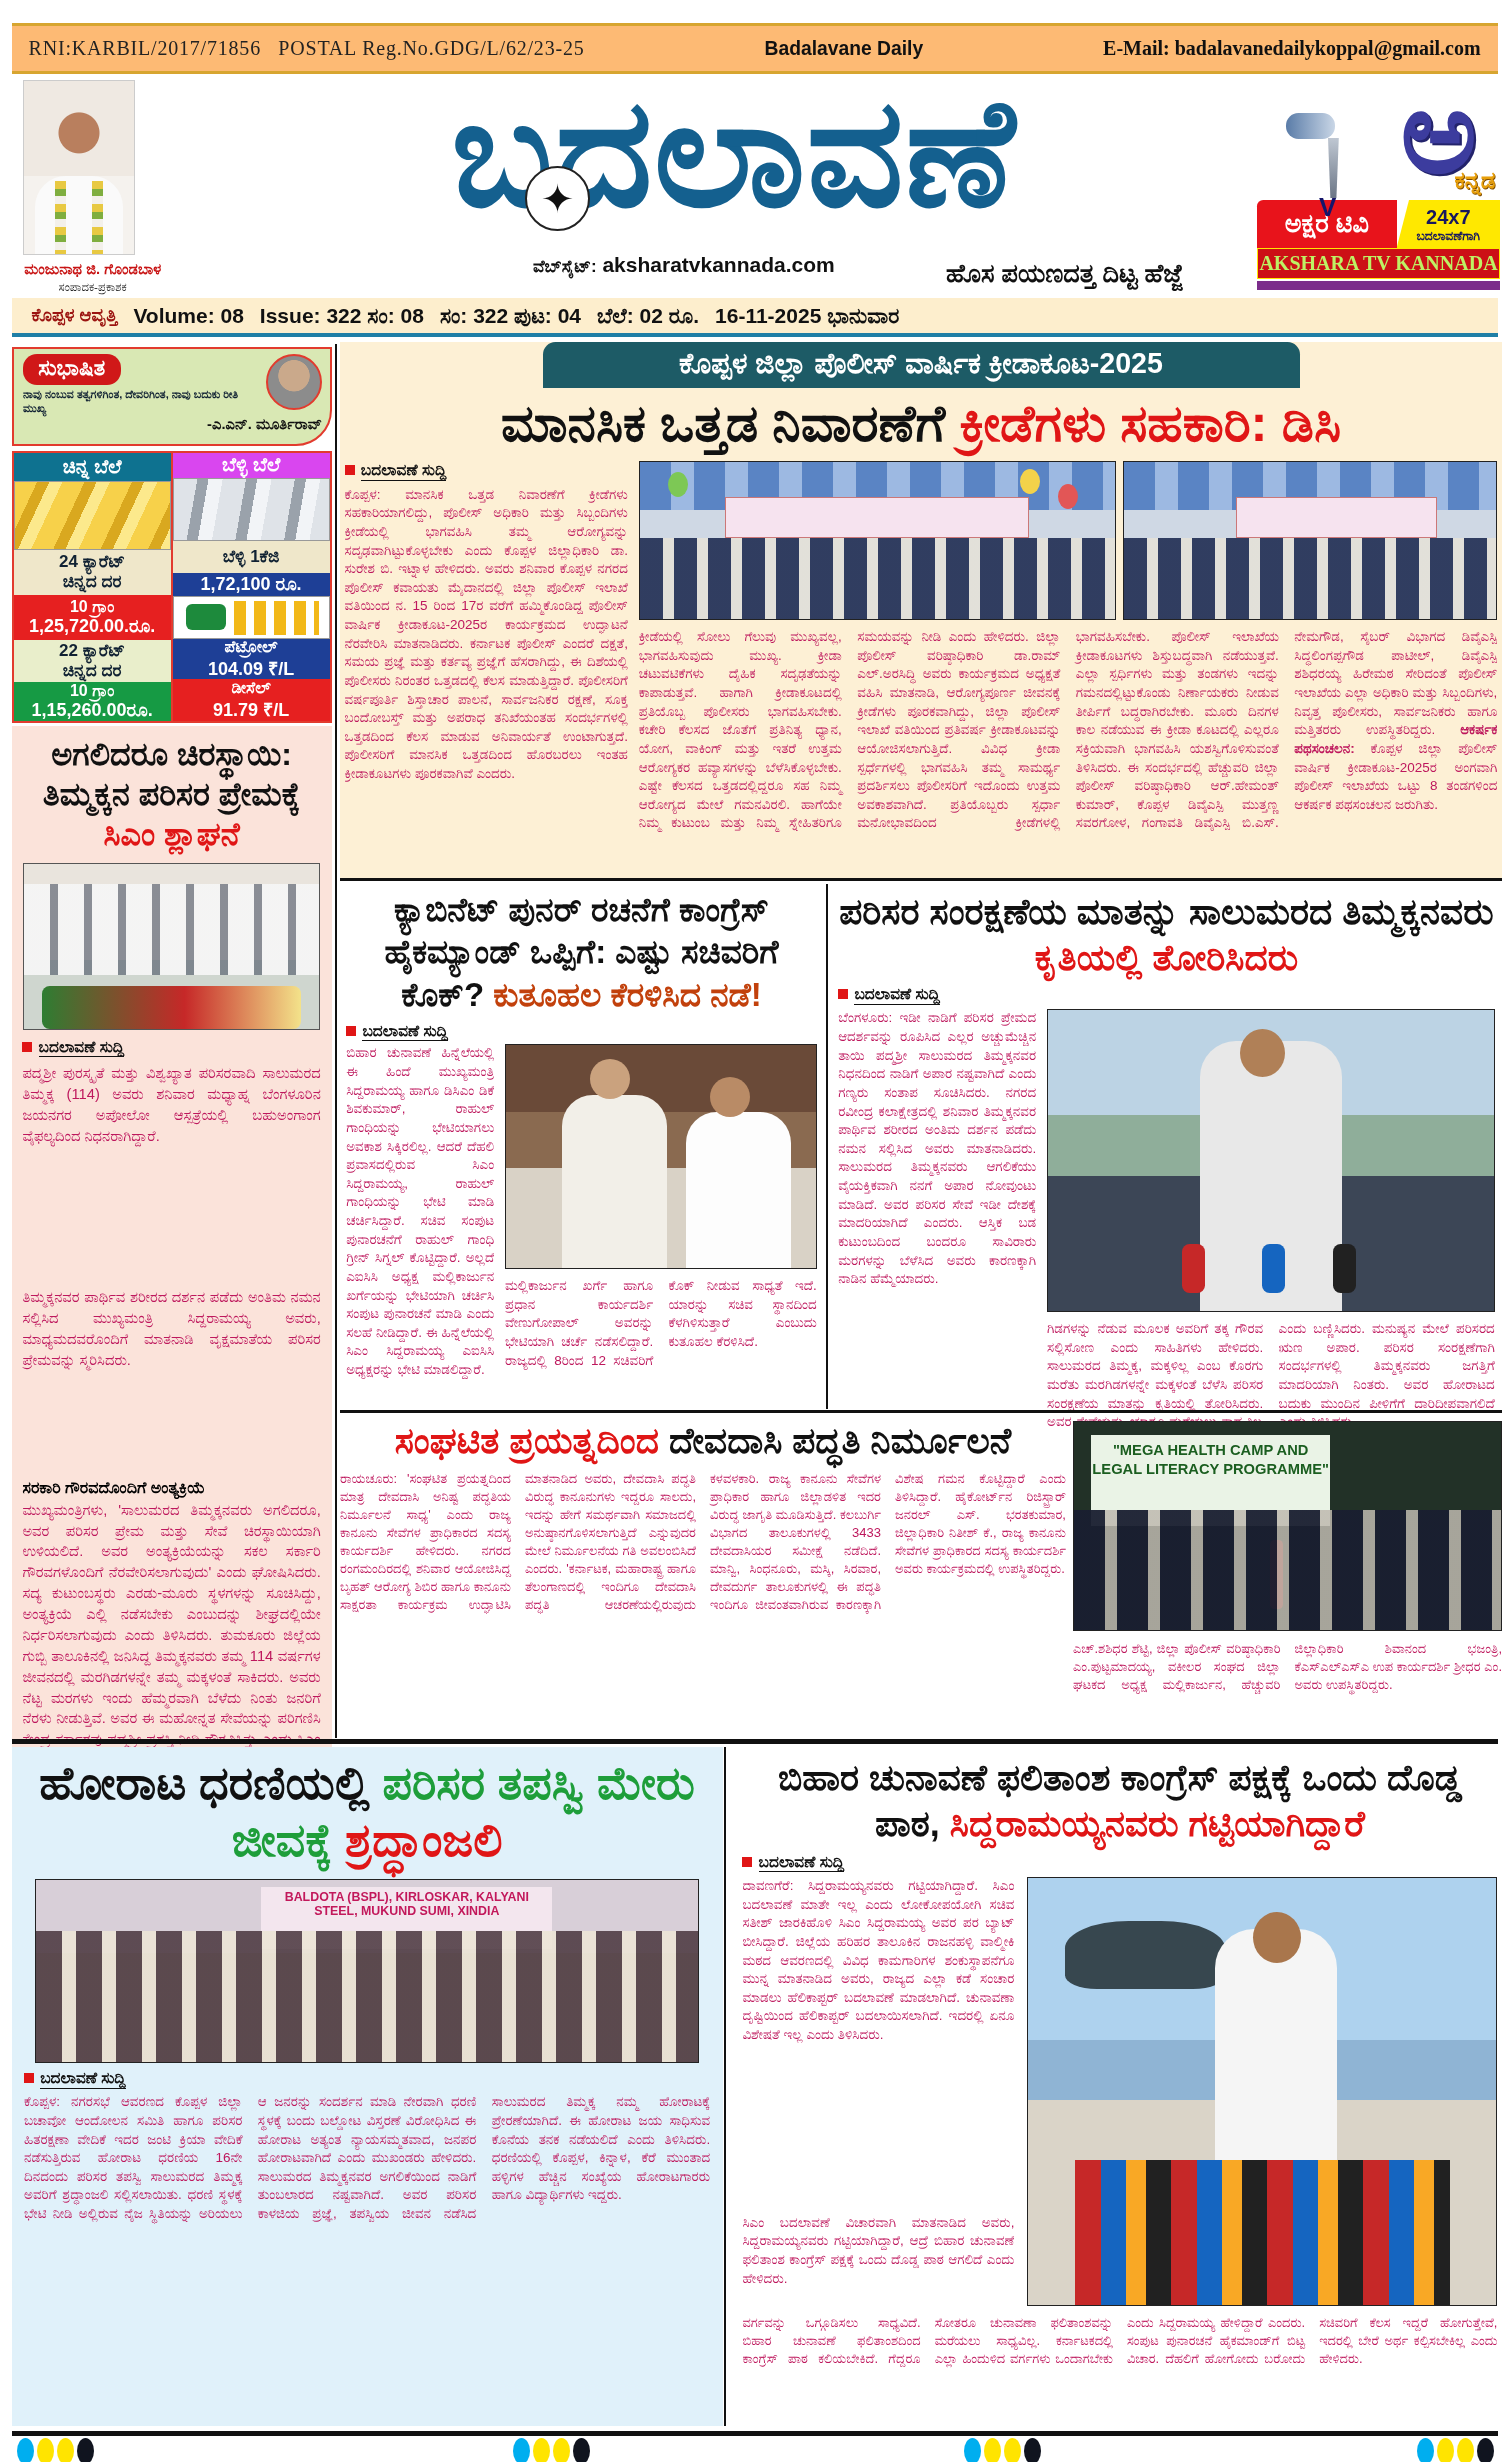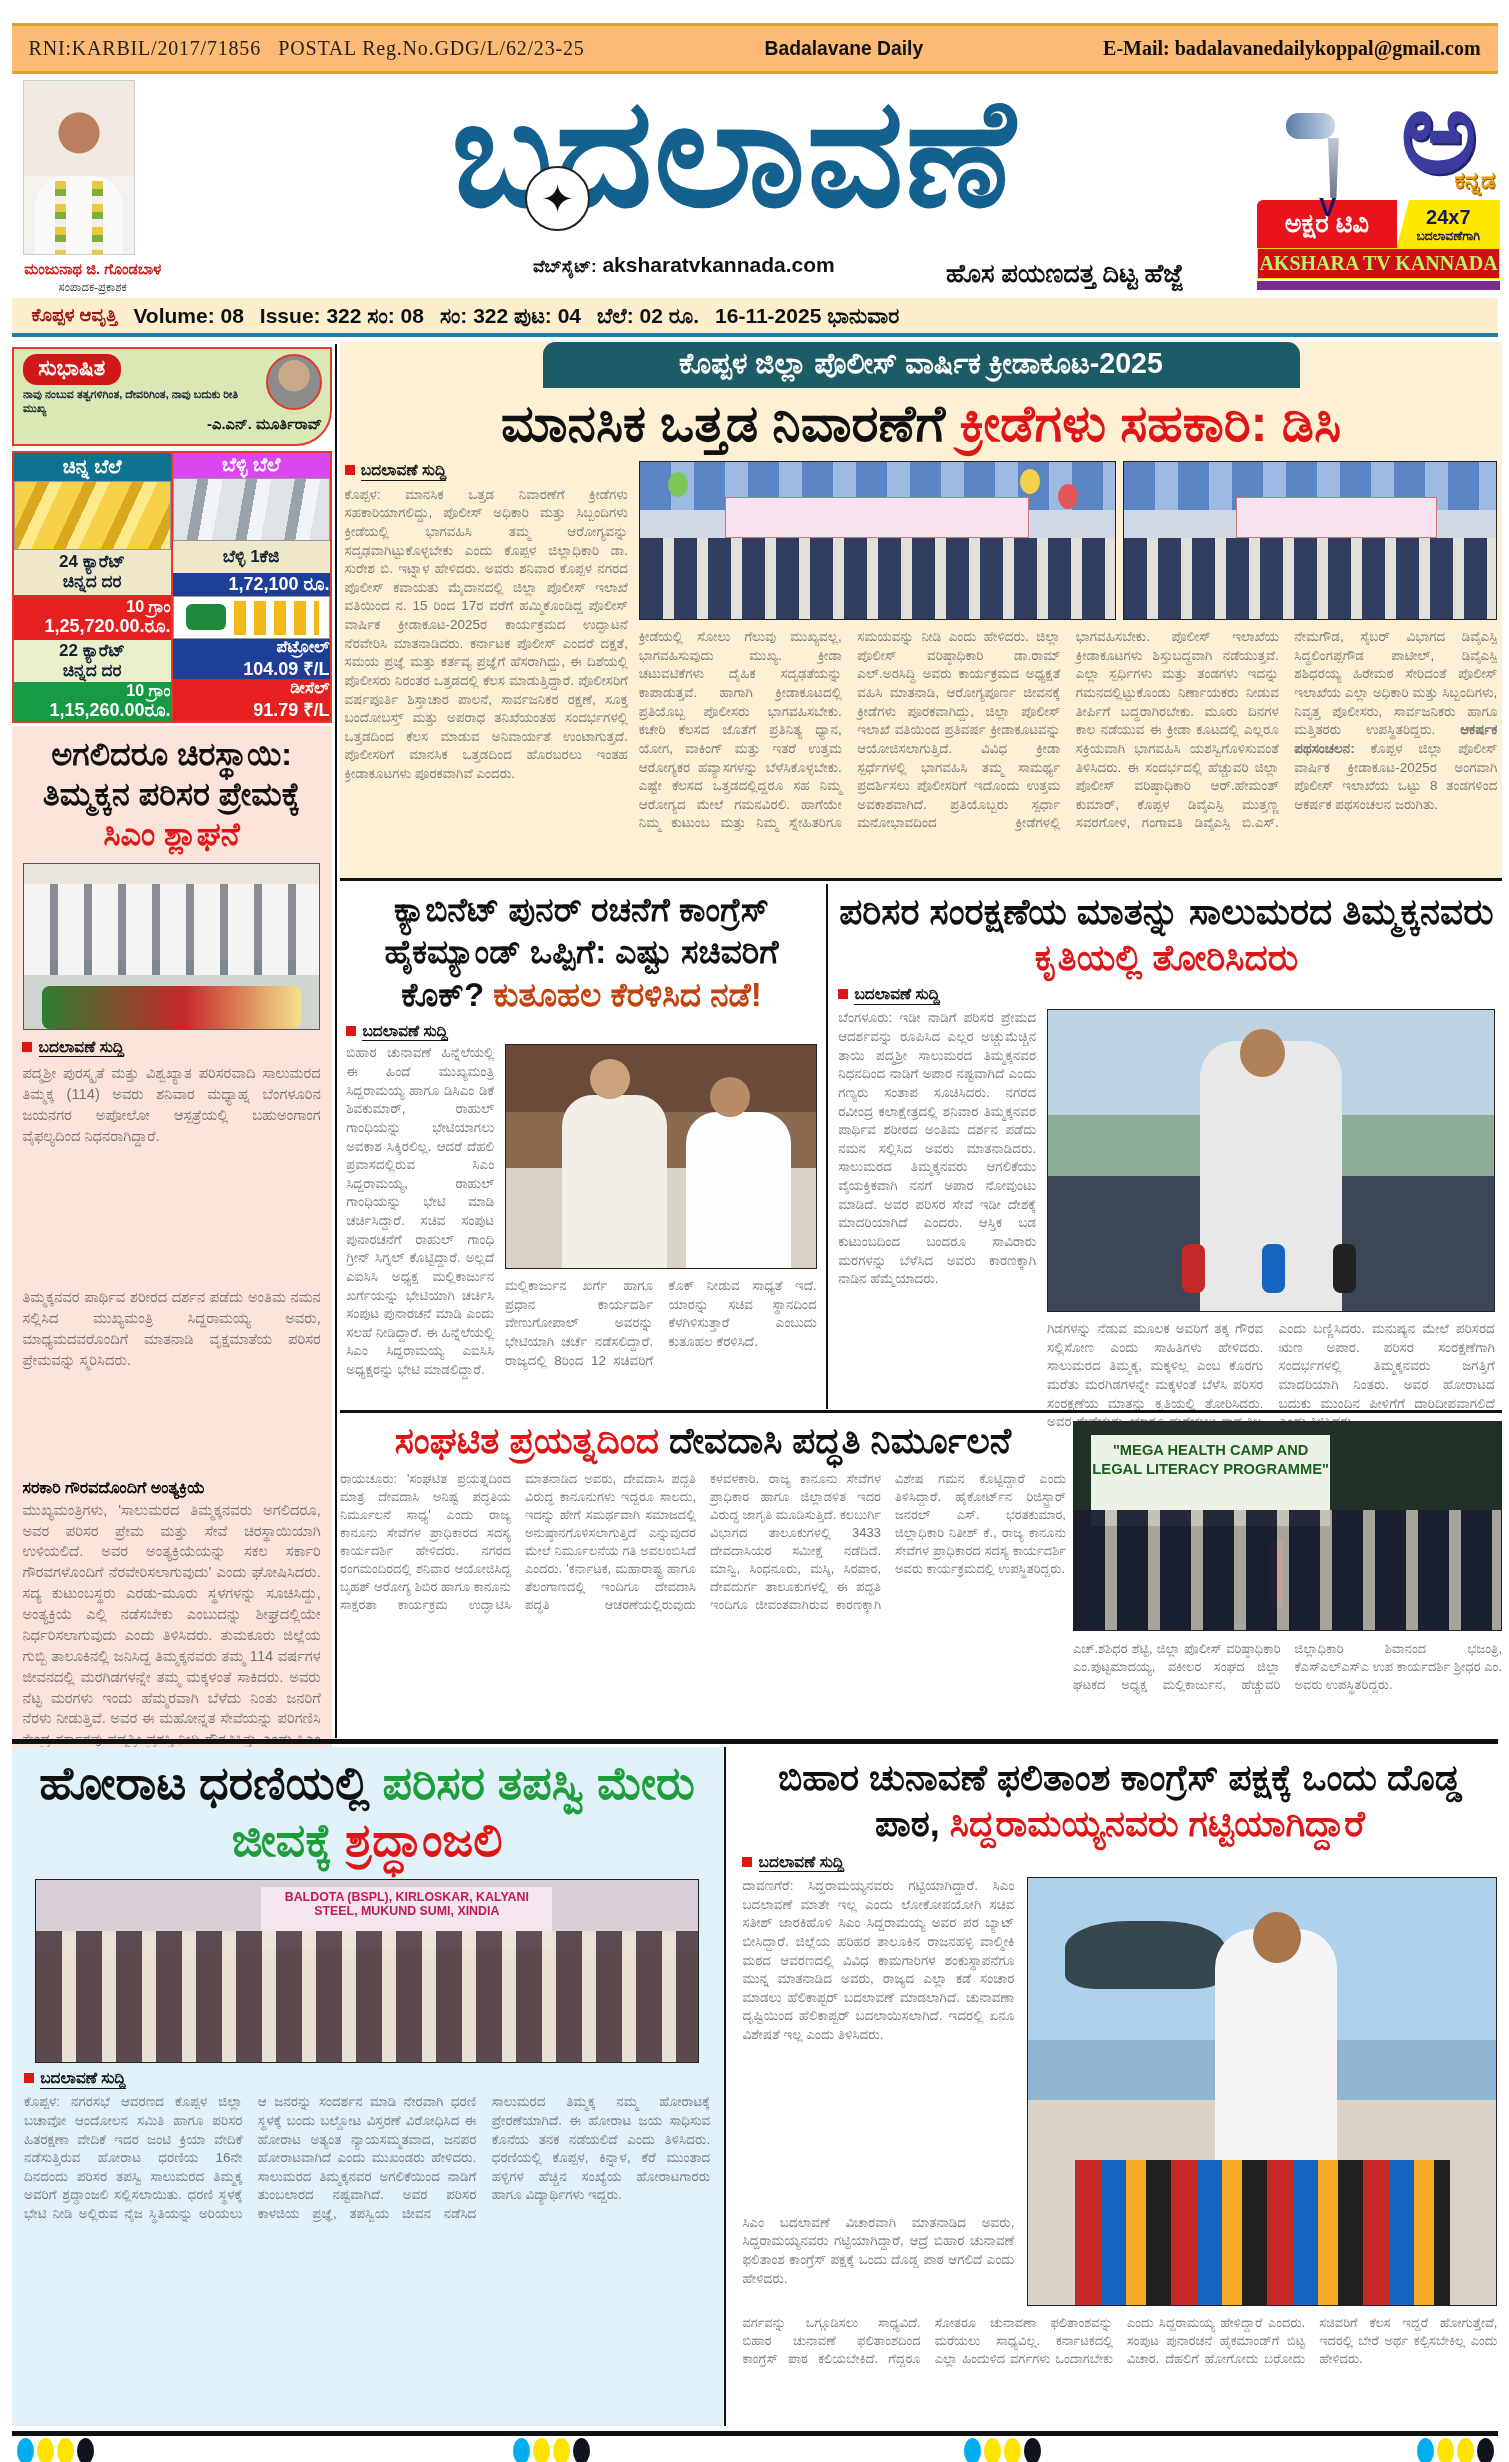--- a/index.html
+++ b/index.html
@@ -68,31 +68,31 @@
   .phead { height:28px; color:#fff; font-weight:bold; font-size:19.3px; display:flex; align-items:center; justify-content:center; }
   .phead.gold { background:#0e7290; }
   .phead.silver { background:#d946ef; }
   .pimg { height:71px; border:1.5px solid #999; }
   .pimg.goldimg { background:repeating-linear-gradient(115deg,#f7d14a 0 20px,#d9a81f 20px 31px,#fce98c 31px 43px); }
   .pimg.silverimg { background:repeating-linear-gradient(100deg,#dfe3e8 0 23px,#9aa2ab 23px 34px,#f2f4f7 34px 48px); }
   .pimg.fuelimg { height:48px; background:linear-gradient(180deg,#fff 0 100%); position:relative; }
   .pimg.fuelimg:before { content:""; position:absolute; left:12.4px; top:6.2px; width:40px; height:26px; background:#1d8a3c; border-radius:6.2px; }
   .pimg.fuelimg:after { content:""; position:absolute; right:9.3px; bottom:3.1px; width:85px; height:34px; background:repeating-linear-gradient(90deg,#f2b818 0 12.4px,#fff 12.4px 20px); }
   .plabel { display:flex; flex-direction:column; align-items:center; justify-content:center; font-size:17px; font-weight:bold; color:#123; }
-  .pband { display:flex; flex-direction:column; align-items:flex-end; justify-content:center; color:#fff; font-weight:bold; }
+  .pband { display:flex; flex-direction:column; align-items:center; justify-content:center; color:#fff; font-weight:bold; }
   .pband.red { background:#e62020; }
   .pband.green { background:#169a44; }
   .pband.blue { background:#1e3f96; }
   .pband .u { font-size:16px; } .pband .v { font-size:18px; }
 
   
   .byline { font-weight:bold; font-size:15.4px; color:#111; }
   .byline .sq { display:inline-block; width:10px; height:10px; background:#e01616; margin-right:6.2px; }
   .byline .bl { border-bottom:1.5px solid #111; padding-bottom:1.5px; }
-  .body { font-size:13.5px; line-height:1.38; color:#737373; text-align:justify; overflow:hidden; }
+  .body { font-size:13.5px; line-height:1.38; color:#be185d; text-align:justify; overflow:hidden; }
   .subhead { font-weight:bold; font-size:16px; margin:6.2px 0 3.1px; }
 
   
   .cmart { left:11.6px; top:726px; width:320px; height:1021px; background:#fbe3da; padding:7.7px 10.8px; overflow:hidden; }
   .cmart h2 { text-align:center; font-size:32px; line-height:1.25; color:#111; }
   .cmart h2 .red { color:#e01616; }
   .cm-photo { width:297px; height:167px; margin:9.3px auto 7.7px; position:relative; border:0.8px solid #555;
      background:linear-gradient(180deg,#e9e4dd 0 58%, #cfd6cf 58% 100%); }
   .cm-photo .crowd { position:absolute; top:12%; left:0; width:100%; height:55%;
      background:repeating-linear-gradient(90deg, rgba(245,245,245,.95) 0 26px, rgba(60,70,90,.55) 26px 34px); }

